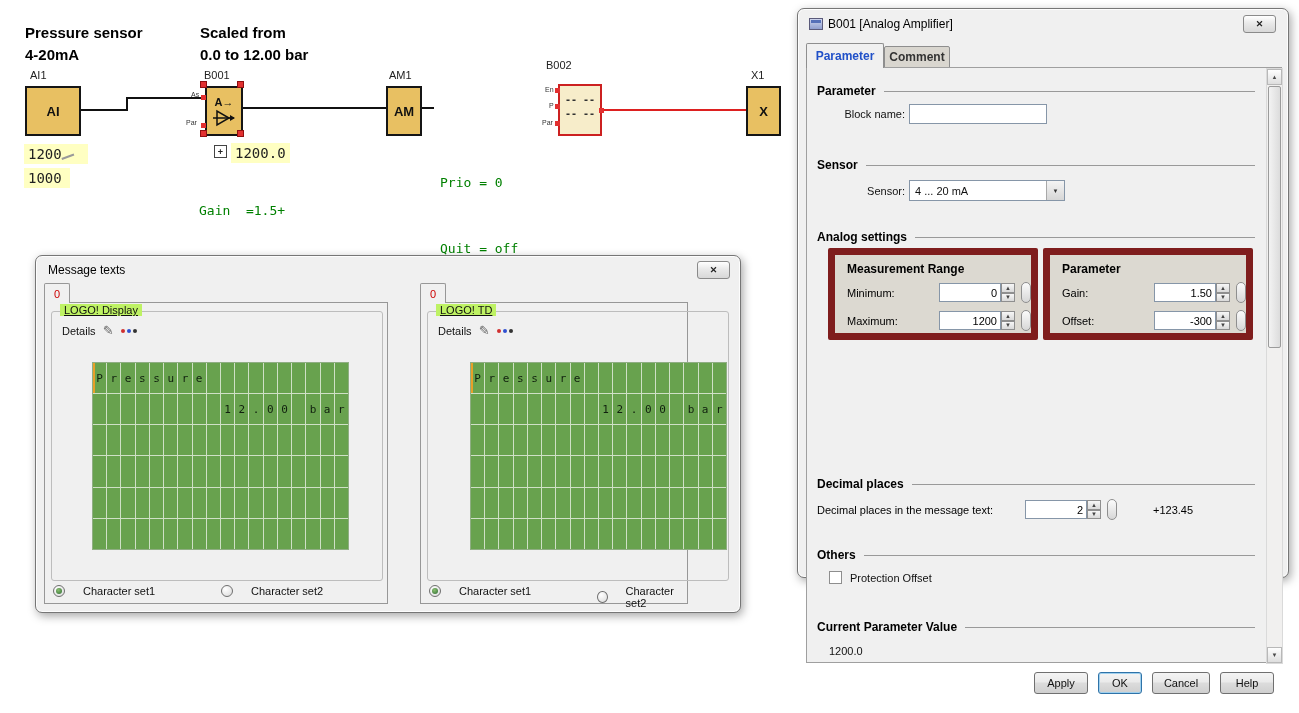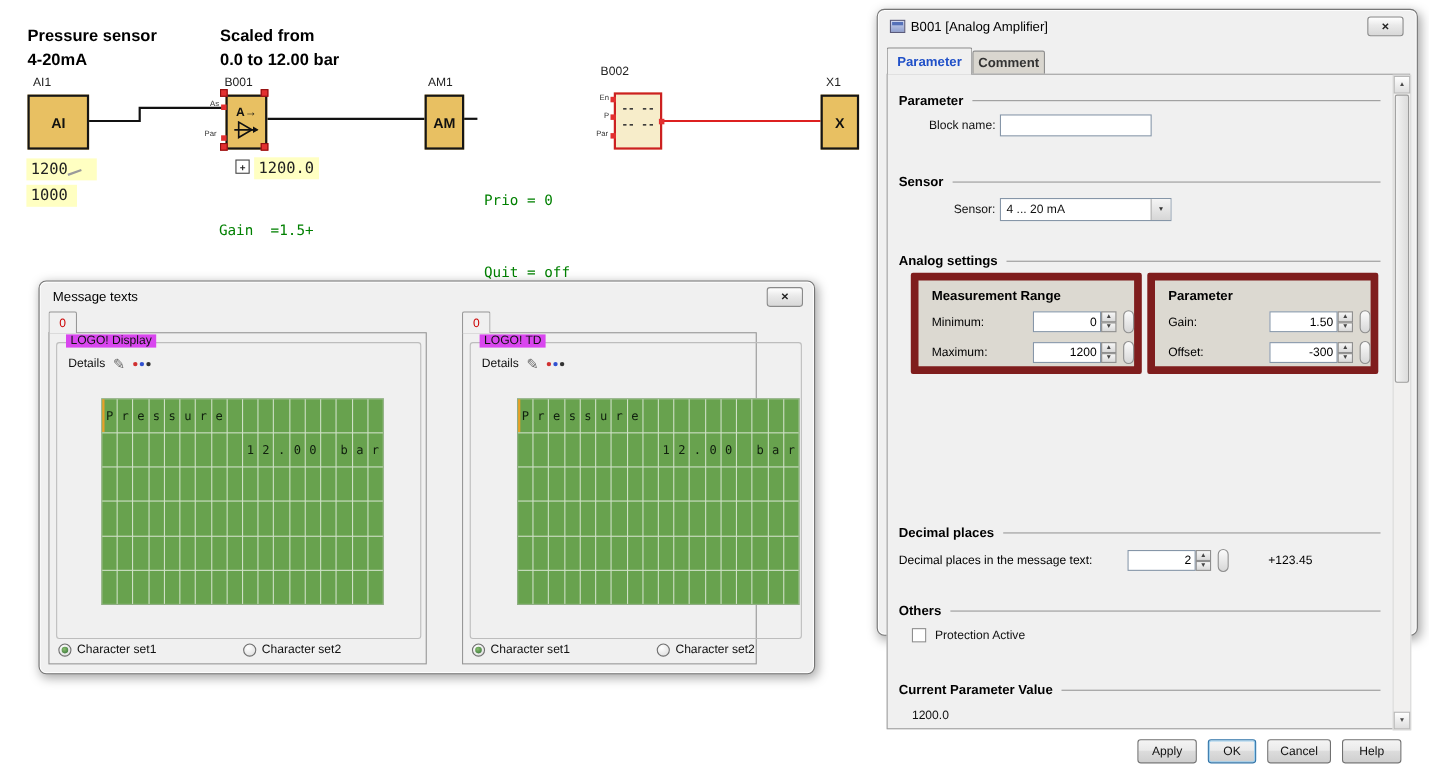--- a/index.html
+++ b/index.html
@@ -25,30 +25,30 @@
   
   .dlg{position:absolute;background:#f0f0f0;border:1px solid #767676;border-radius:7px;box-shadow:2px 3px 10px rgba(0,0,0,.35), inset 0 0 0 1px rgba(255,255,255,.85);box-sizing:border-box;z-index:5;}
   .dlg-title{position:absolute;font:12px "Liberation Sans",sans-serif;color:#000;white-space:nowrap;}
   .close-btn{position:absolute;width:33px;height:18px;border:1px solid #8a8a8a;border-radius:3px;background:linear-gradient(#ffffff,#e9e9e9 45%,#d8d8d8);display:flex;align-items:center;justify-content:center;font-size:9px;font-weight:bold;color:#222;box-sizing:border-box;}
   .dlg-icon{position:absolute;width:14px;height:12px;border:1px solid #5a5a7a;background:linear-gradient(#cfd6ee,#8f9fcf);box-sizing:border-box;}
   .dlg-icon::after{content:"";position:absolute;left:1px;right:1px;top:1px;height:3px;background:#5570b8;}
   
   .mtab{position:absolute;width:26px;height:20px;background:#f0f0f0;border:1px solid #979797;border-bottom:none;border-radius:2px 2px 0 0;display:flex;align-items:center;justify-content:center;font:11px "Liberation Sans",sans-serif;color:#cc0000;z-index:3;box-sizing:border-box;}
   .tabpage{position:absolute;border:1px solid #979797;background:#f0f0f0;box-sizing:border-box;z-index:2;}
   .groupbox{position:absolute;border:1px solid #bdbdbd;border-radius:3px;box-sizing:border-box;}
-  .gb-caption{position:absolute;top:-8px;left:8px;background:#d946ef;padding:0 4px;font:11px "Liberation Sans",sans-serif;color:#111;}
+  .gb-caption{position:absolute;top:-8px;left:8px;background:#bef264;padding:0 4px;font:11px "Liberation Sans",sans-serif;color:#111;text-decoration:underline;}
   .details-row{position:absolute;left:10px;top:12px;display:flex;align-items:center;gap:7px;font:11px "Liberation Sans",sans-serif;color:#111;}
   .icon-edit{font-size:13px;color:#666;line-height:1;}
   .icon-chars{display:inline-flex;gap:2px;align-items:center;}
   .icon-chars i{width:4px;height:4px;border-radius:50%;display:inline-block;}
   .icon-chars .r{background:#d03030;}.icon-chars .b{background:#3050d0;}.icon-chars .k{background:#333;}
   .lcd{position:absolute;width:257px;height:188px;display:grid;grid-template-columns:repeat(18,1fr);grid-template-rows:repeat(6,1fr);gap:1px;background:#cfe0c6;border:1px solid #8fae83;box-sizing:border-box;}
   .lcd-cell{background:#68a24e;display:flex;align-items:center;justify-content:center;font:11px "DejaVu Sans Mono",monospace;color:#10200e;}
   .lcd-cursor{box-shadow:inset 2px 0 0 #e8a028;}
-  .radio{position:absolute;display:flex;align-items:center;gap:5px;font:11px "Liberation Sans",sans-serif;color:#111;}
+  .radio{position:absolute;display:flex;align-items:center;gap:18px;font:11px "Liberation Sans",sans-serif;color:#111;}
   .circ{width:12px;height:12px;border-radius:50%;border:1px solid #6f6f6f;background:radial-gradient(circle at 35% 30%, #ffffff, #dadada);position:relative;box-sizing:border-box;}
   .radio.on .circ::after{content:"";position:absolute;inset:2px;border-radius:50%;background:radial-gradient(circle at 40% 35%, #8ac06f, #2e6b34);}
   
   .ptab{position:absolute;display:flex;align-items:center;justify-content:center;font:bold 12px "Liberation Sans",sans-serif;border:1px solid #8e8e8e;box-sizing:border-box;border-radius:2px 2px 0 0;background:#d9d6cf;color:#333;z-index:1;}
   .ptab.on{background:#f0f0f0;color:#2050c8;border-bottom:none;z-index:3;}
   .pcontent{position:absolute;border:1px solid #9f9f9f;background:#f0f0f0;box-sizing:border-box;z-index:2;}
   .sec-head{position:absolute;display:flex;align-items:center;font:bold 12px "Liberation Sans",sans-serif;color:#000;left:10px;right:26px;}
   .sec-head .rule{flex:1;border-top:1px solid #999;margin-left:8px;height:0;}
   .frow{position:absolute;display:flex;align-items:center;font:11px "Liberation Sans",sans-serif;color:#111;}
   .flabel{text-align:right;display:inline-block;}
@@ -555,21 +555,21 @@
       <div class="refbtn"></div>
       <span style="margin-left:36px;font:11px 'Liberation Sans',sans-serif">+123.45</span>
     </div>
 
     <div class="sec-head" style="top:480px">
       <span>Others</span>
       <i class="rule"></i>
     </div>
     <div class="frow" style="left:22px;top:503px;gap:8px">
       <span class="cbox"></span>
-      <span>Protection Active</span>
+      <span>Protection Offset</span>
     </div>
 
     <div class="sec-head" style="top:552px">
       <span>Current Parameter Value</span>
       <i class="rule"></i>
     </div>
     <div class="frow" style="left:22px;top:577px">1200.0</div>
 
     <div class="vsb" style="left:459px;top:0;height:596px">
       <div class="sb-btn" style="top:0">

